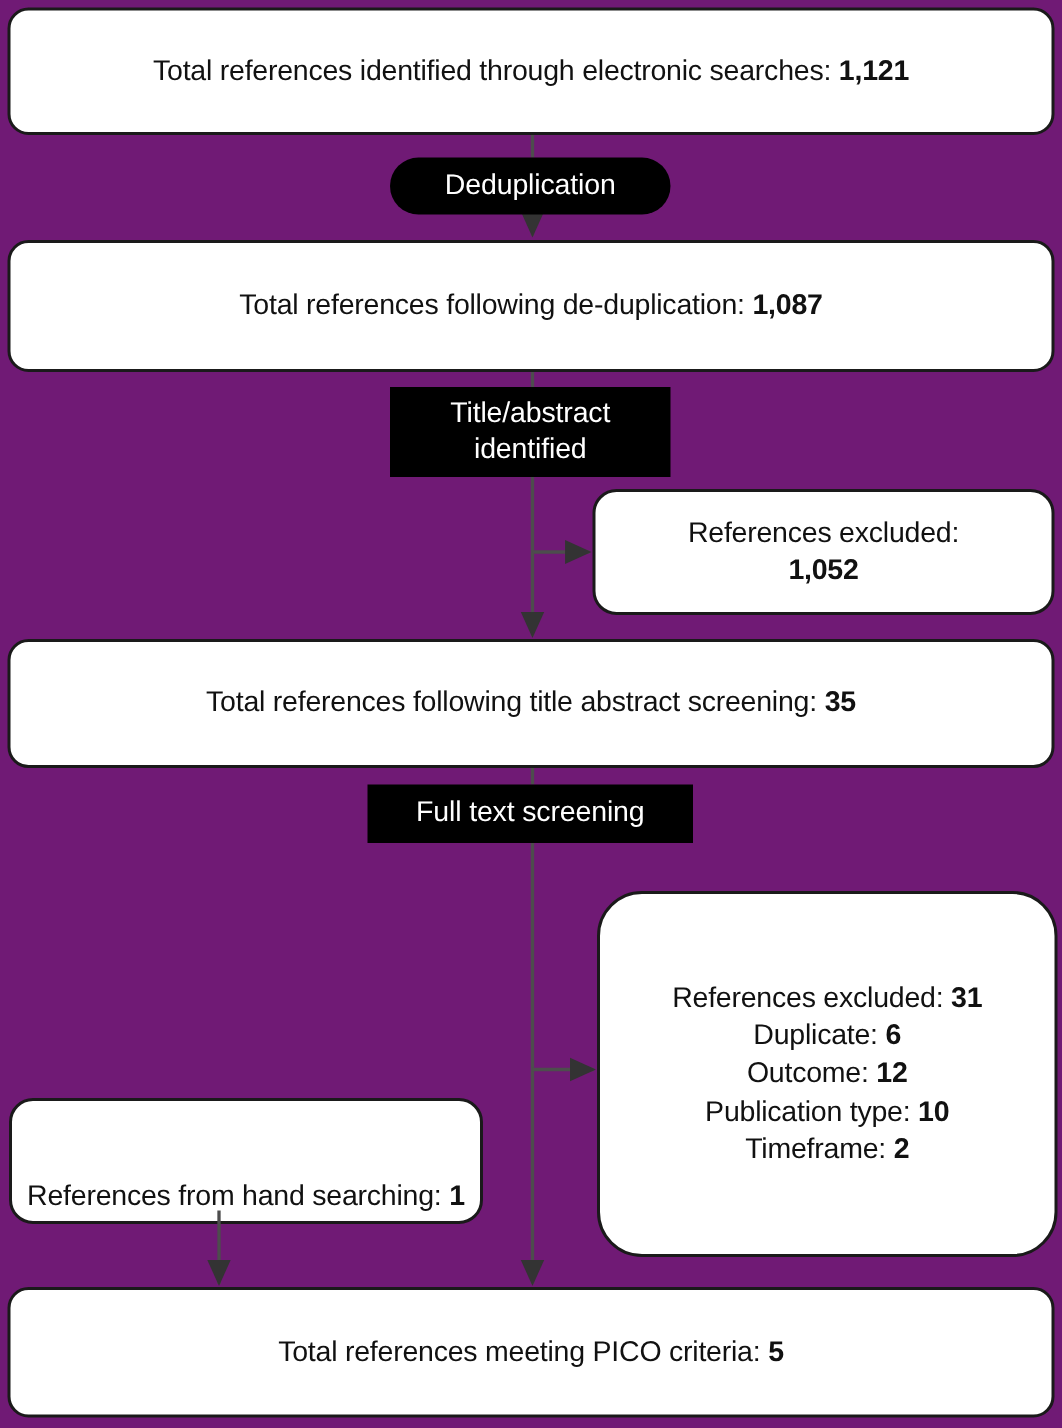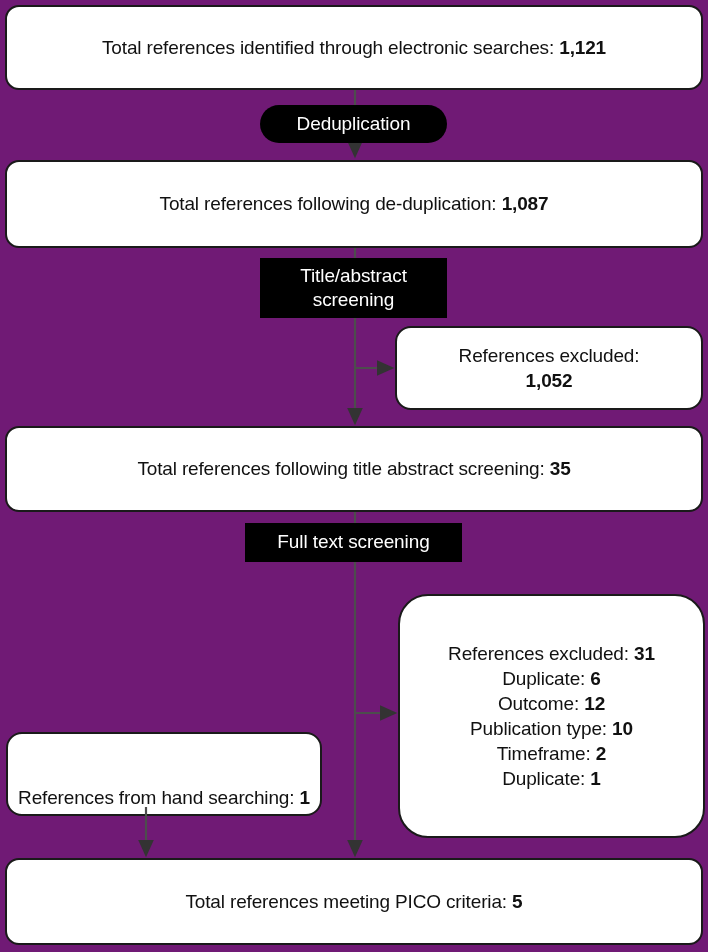--- a/index.html
+++ b/index.html
@@ -107,21 +107,21 @@
     <span>Deduplication</span>
   </div>
 
   <div class="node wide" style="left:5px; top:160px; width:698px; height:88px;">
     <span class="txt"><span>Total references following de-duplication:</span>
       <b>1,087</b></span>
   </div>
 
   <div class="stage" style="left:260px; top:258px; width:187px; height:60px; white-space:pre-line;">
     <span>Title/abstract
-screening</span>
+identified</span>
   </div>
 
   <div class="node" style="left:395px; top:326px; width:308px; height:84px;">
     <span class="txt"><span>References excluded:</span><br>
       <b>1,052</b></span>
   </div>
 
   <div class="node wide" style="left:5px; top:426px; width:698px; height:86px;justify-content:flex-end;">
     <span class="txt"><span>Total references following title abstract screening:</span>
       <b>35</b></span>
@@ -136,22 +136,20 @@
       <span class="row"><span>References excluded:</span>
         <b>31</b></span>
       <span class="row"><span>Duplicate:</span>
         <b>6</b></span>
       <span class="row"><span>Outcome:</span>
         <b>12</b></span>
       <span class="row"><span>Publication type:</span>
         <b>10</b></span>
       <span class="row"><span>Timeframe:</span>
         <b>2</b></span>
-      <span class="row"><span>Duplicate:</span>
-        <b>1</b></span>
     </span>
   </div>
 
   <div class="node" style="left:6px; top:732px; width:316px; height:84px;align-items:flex-end;">
     <span class="txt"><span>References from hand searching:</span>
       <b>1</b></span>
   </div>
 
   <div class="node wide" style="left:5px; top:858px; width:698px; height:87px;">
     <span class="txt"><span>Total references meeting PICO criteria:</span>

